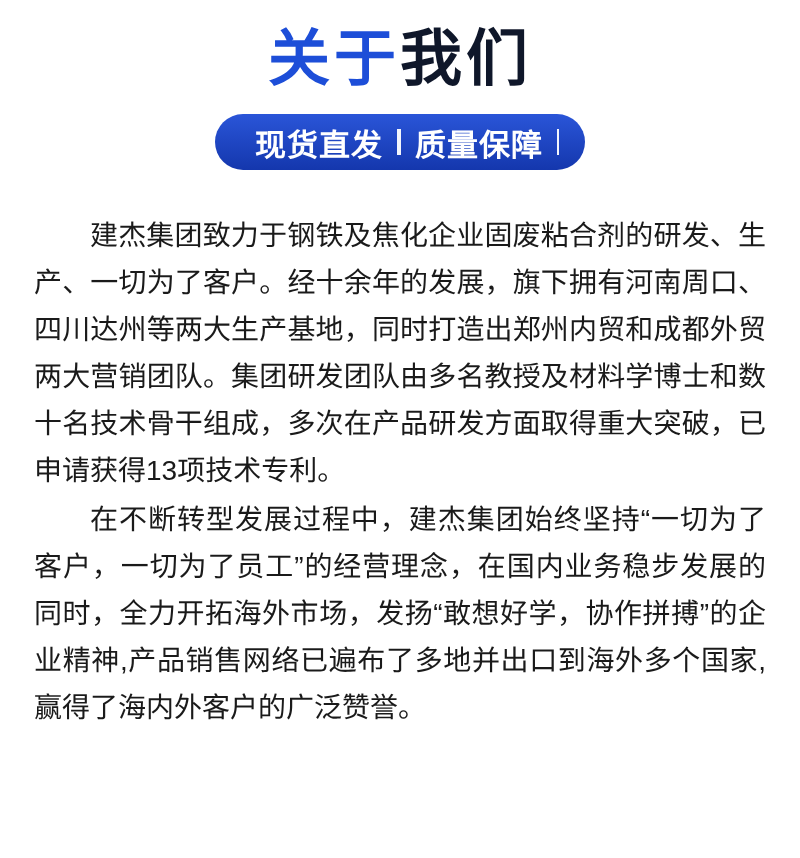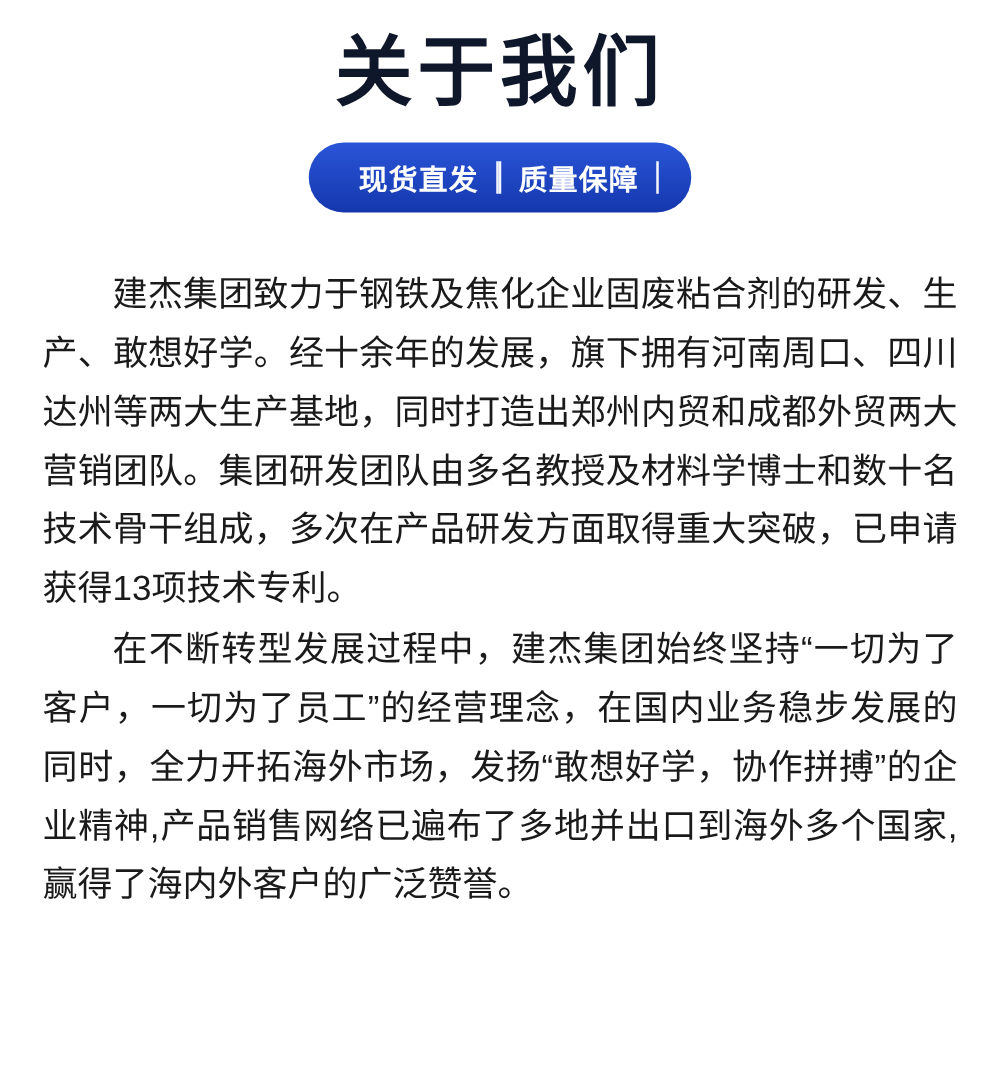--- a/index.html
+++ b/index.html
@@ -27,21 +27,21 @@
     line-height: 1;
   }
   .title {
     display: inline-block;
     font-size: 62px;
     font-weight: 700;
     letter-spacing: 4px;
     white-space: nowrap;
   }
   .title .part-a {
-    color: #0f172a;
+    color: #1d4ed8;
   }
   .title .part-b {
     color: #0f172a;
   }
 
   
   .pill-wrap {
     text-align: center;
     margin-top: 24px;
   }
@@ -51,21 +51,21 @@
     justify-content: center;
     background: #1f45c4;
     background: linear-gradient(180deg, #2a55d8 0%, #1437ad 100%);
     color: #ffffff;
     border-radius: 30px;
     height: 56px;
     padding: 0 26px;
     box-sizing: border-box;
   }
   .pill-item {
-    font-size: 23px;
+    font-size: 31px;
     font-weight: 700;
     letter-spacing: 1px;
     padding: 0 14px;
     white-space: nowrap;
   }
   .pill-sep {
     width: 2px;
     height: 26px;
     background: #ffffff;
     opacity: 0.95;
@@ -104,17 +104,17 @@
     <div class="pill">
       <span class="pill-item">现货直发</span>
       <span class="pill-sep"></span>
       <span class="pill-sep"></span>
       <span class="pill-item">质量保障</span>
       <span class="pill-sep"></span>
     </div>
   </div>
 
   <div class="body-copy">
-    <p class="para">建杰集团致力于钢铁及焦化企业固废粘合剂的研发、生产、敢想好学。经十余年的发展，旗下拥有河南周口、四川达州等两大生产基地，同时打造出郑州内贸和成都外贸两大营销团队。集团研发团队由多名教授及材料学博士和数十名技术骨干组成，多次在产品研发方面取得重大突破，已申请获得13项技术专利。</p>
+    <p class="para">建杰集团致力于钢铁及焦化企业固废粘合剂的研发、生产、一切为了客户。经十余年的发展，旗下拥有河南周口、四川达州等两大生产基地，同时打造出郑州内贸和成都外贸两大营销团队。集团研发团队由多名教授及材料学博士和数十名技术骨干组成，多次在产品研发方面取得重大突破，已申请获得13项技术专利。</p>
     <p class="para">在不断转型发展过程中，建杰集团始终坚持“一切为了客户，一切为了员工”的经营理念，在国内业务稳步发展的同时，全力开拓海外市场，发扬“敢想好学，协作拼搏”的企业精神,产品销售网络已遍布了多地并出口到海外多个国家,赢得了海内外客户的广泛赞誉。</p>
   </div>
 
 </div>
 
 </body></html>

